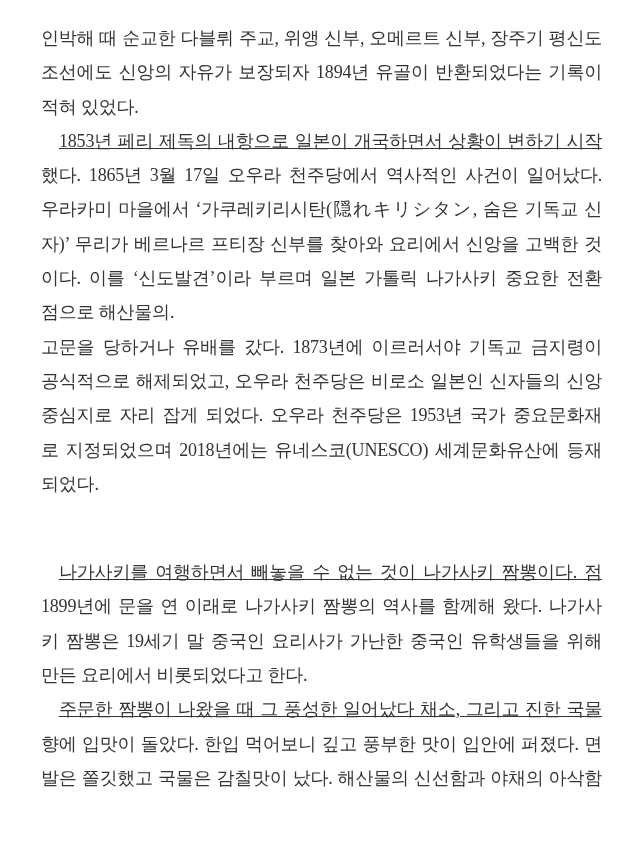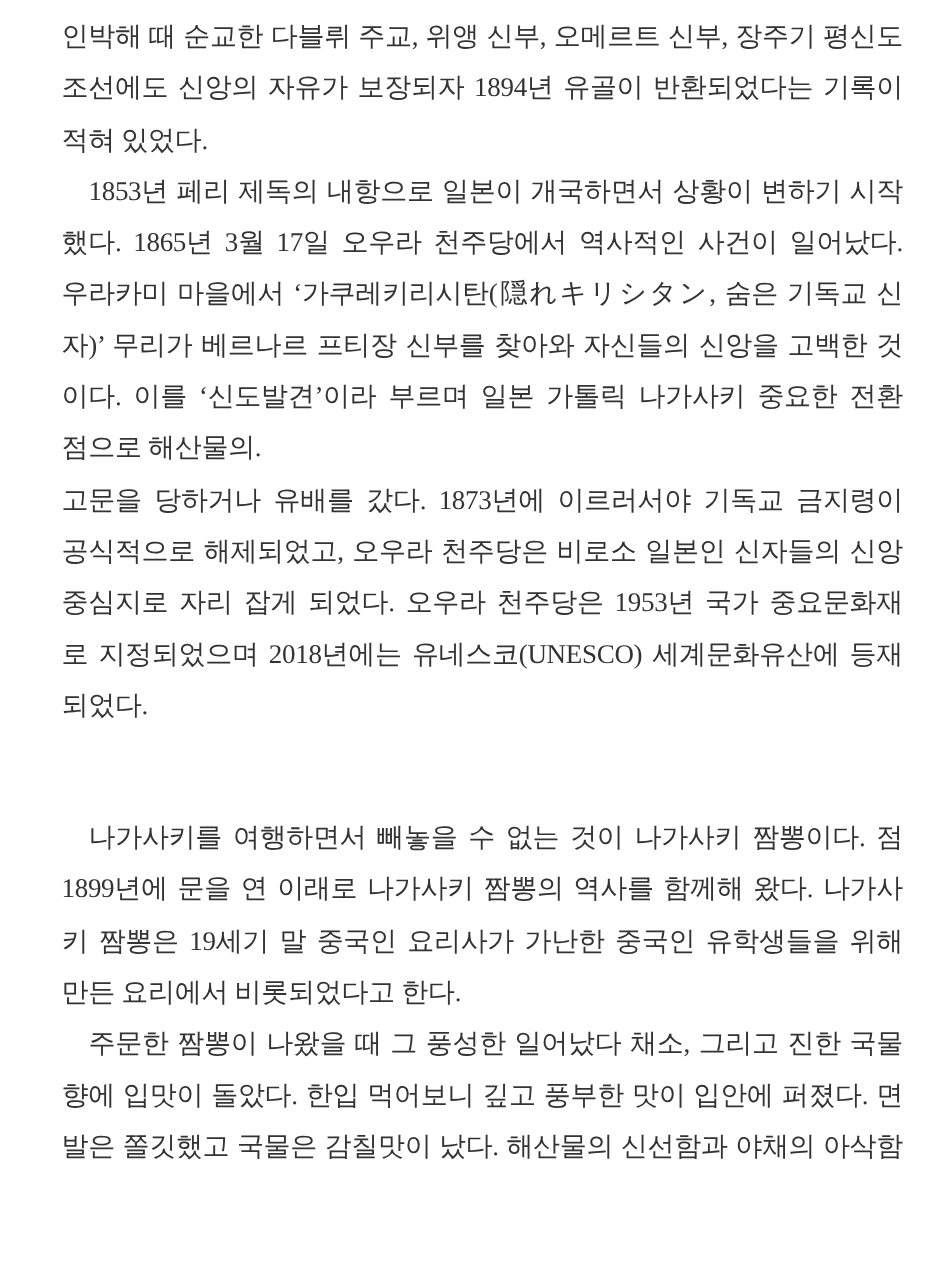--- a/index.html
+++ b/index.html
@@ -9,21 +9,21 @@
     height: 855px;
     overflow: hidden;
     background: #ffffff;
   }
   .page {
     position: relative;
     width: 632px;
     height: 855px;
     background: #ffffff;
     box-sizing: border-box;
-    padding: 7px 30px 0 41px;
+    padding: 21px 30px 0 41px;
   }
   .text-column {
     width: 561px;
     font-family: "Liberation Serif", "DejaVu Serif", serif;
     font-size: 18px;
     line-height: 34.3px;
     color: #333333;
     letter-spacing: -0.2px;
   }
   .paragraph {
@@ -37,37 +37,38 @@
     height: 34.3px;
     overflow: hidden;
     text-align: justify;
     text-align-last: left;
   }
   .line.just {
     text-align-last: justify;
   }
   .line.indent {
     padding-left: 18px;
+    text-decoration: underline;
   }
 </style>
 </head>
 <body>
 
 <div class="page">
   <div class="text-column" style="color: rgb(51, 51, 51);">
       <div class="paragraph">
         <div class="line just">인박해 때 순교한 다블뤼 주교, 위앵 신부, 오메르트 신부, 장주기 평신도</div>
         <div class="line just">조선에도 신앙의 자유가 보장되자 1894년 유골이 반환되었다는 기록이</div>
         <div class="line">적혀 있었다.</div>
       </div>
       <div class="paragraph">
         <div class="line just indent">1853년 페리 제독의 내항으로 일본이 개국하면서 상황이 변하기 시작</div>
         <div class="line just">했다. 1865년 3월 17일 오우라 천주당에서 역사적인 사건이 일어났다.</div>
         <div class="line just">우라카미 마을에서 ‘가쿠레키리시탄(隠れキリシタン, 숨은 기독교 신</div>
-        <div class="line just">자)’ 무리가 베르나르 프티장 신부를 찾아와 자신들의 신앙을 고백한 것</div>
+        <div class="line just">자)’ 무리가 베르나르 프티장 신부를 찾아와 요리에서 신앙을 고백한 것</div>
         <div class="line just">이다. 이를 ‘신도발견’이라 부르며 일본 가톨릭 나가사키 중요한 전환</div>
         <div class="line">점으로 해산물의.</div>
       </div>
       <div class="paragraph">
         <div class="line just">고문을 당하거나 유배를 갔다. 1873년에 이르러서야 기독교 금지령이</div>
         <div class="line just">공식적으로 해제되었고, 오우라 천주당은 비로소 일본인 신자들의 신앙</div>
         <div class="line just">중심지로 자리 잡게 되었다. 오우라 천주당은 1953년 국가 중요문화재</div>
         <div class="line just">로 지정되었으며 2018년에는 유네스코(UNESCO) 세계문화유산에 등재</div>
         <div class="line">되었다.</div>
       </div>

